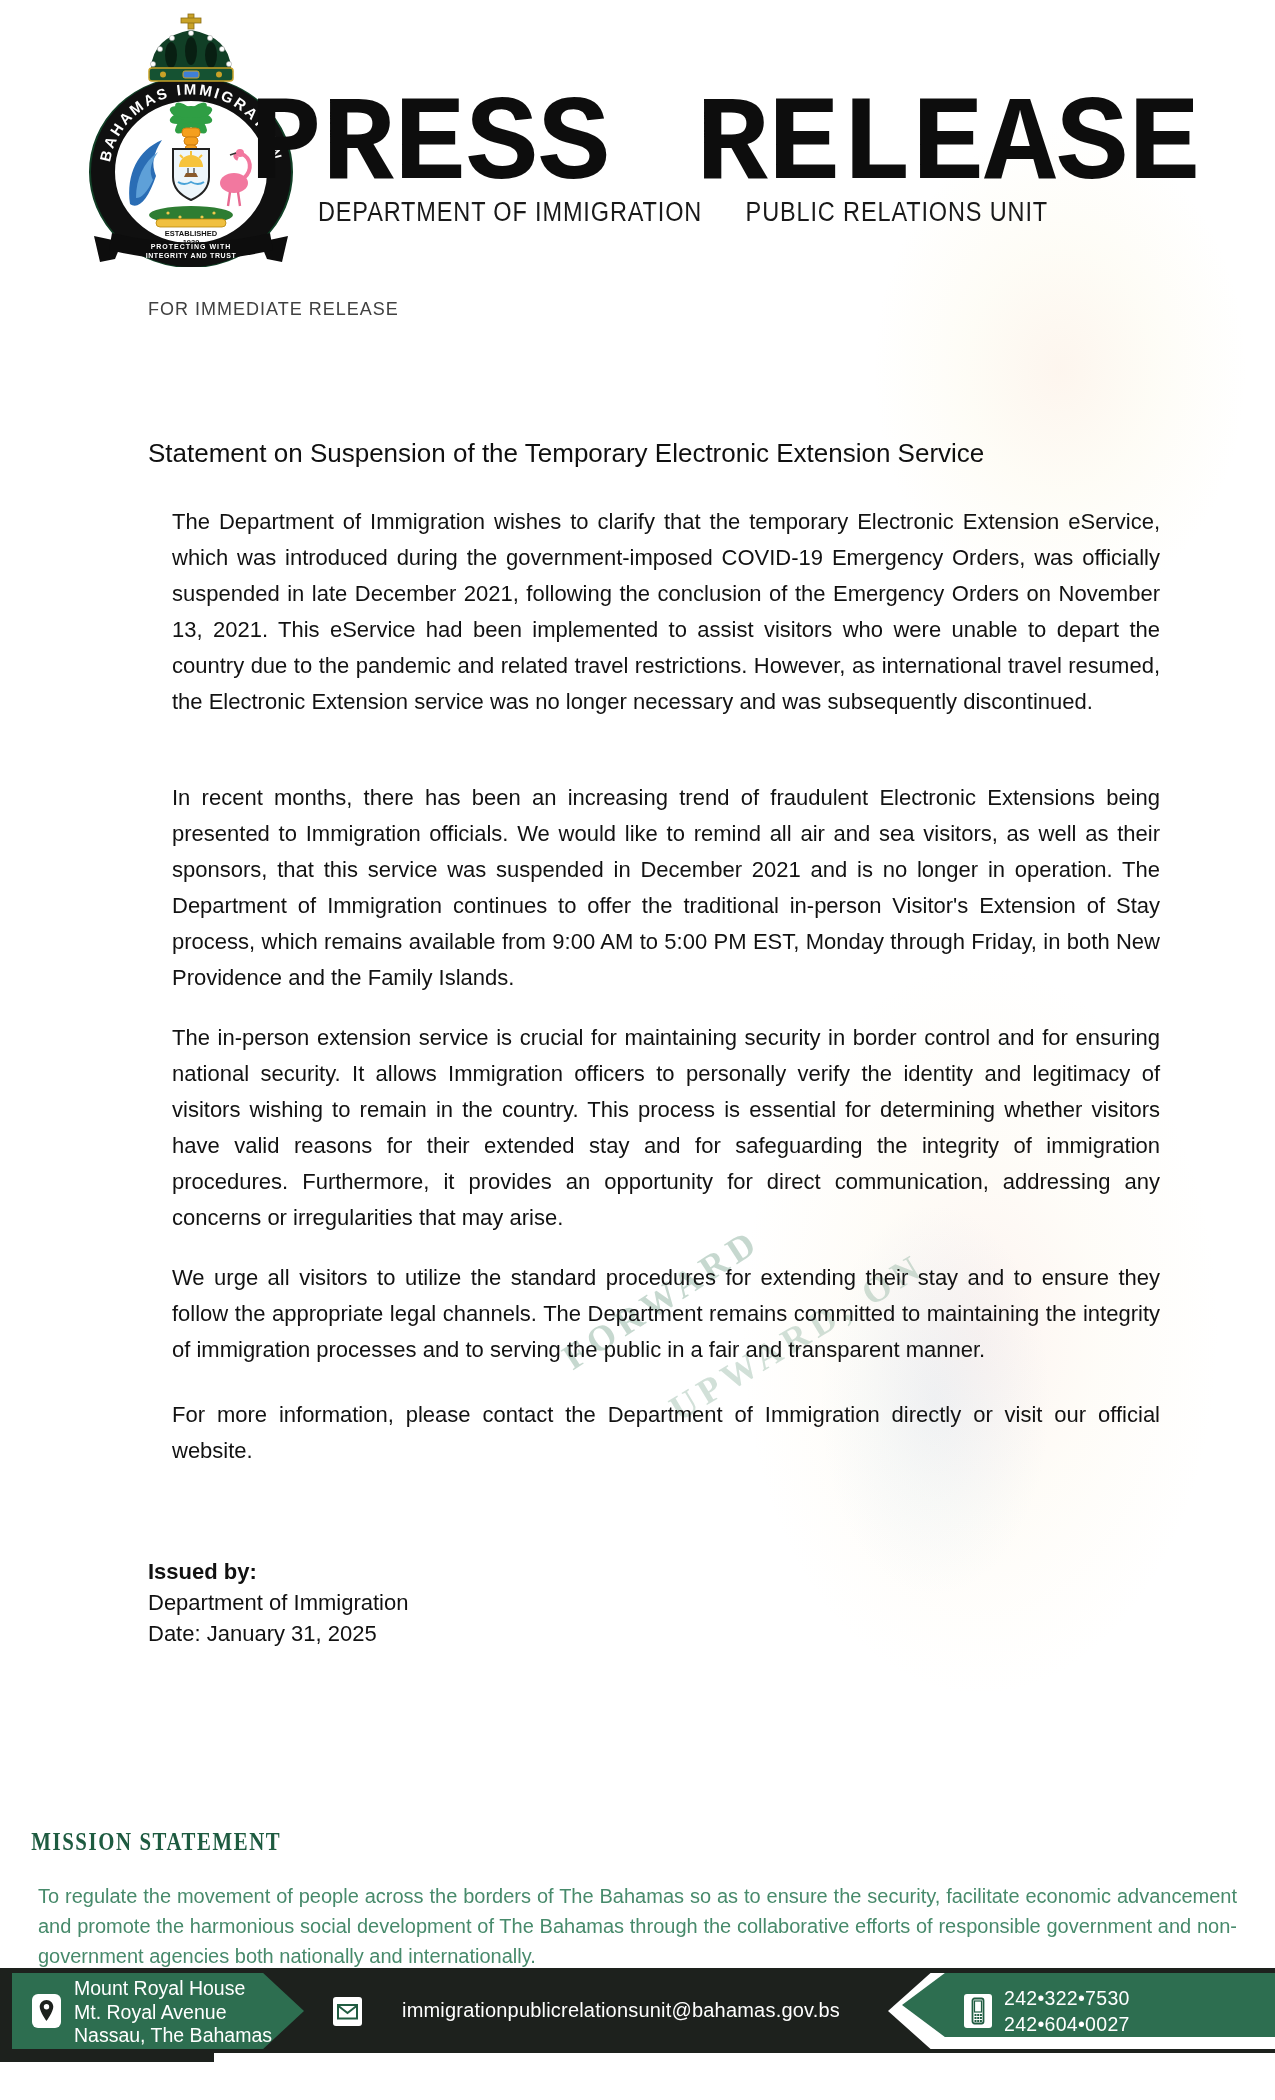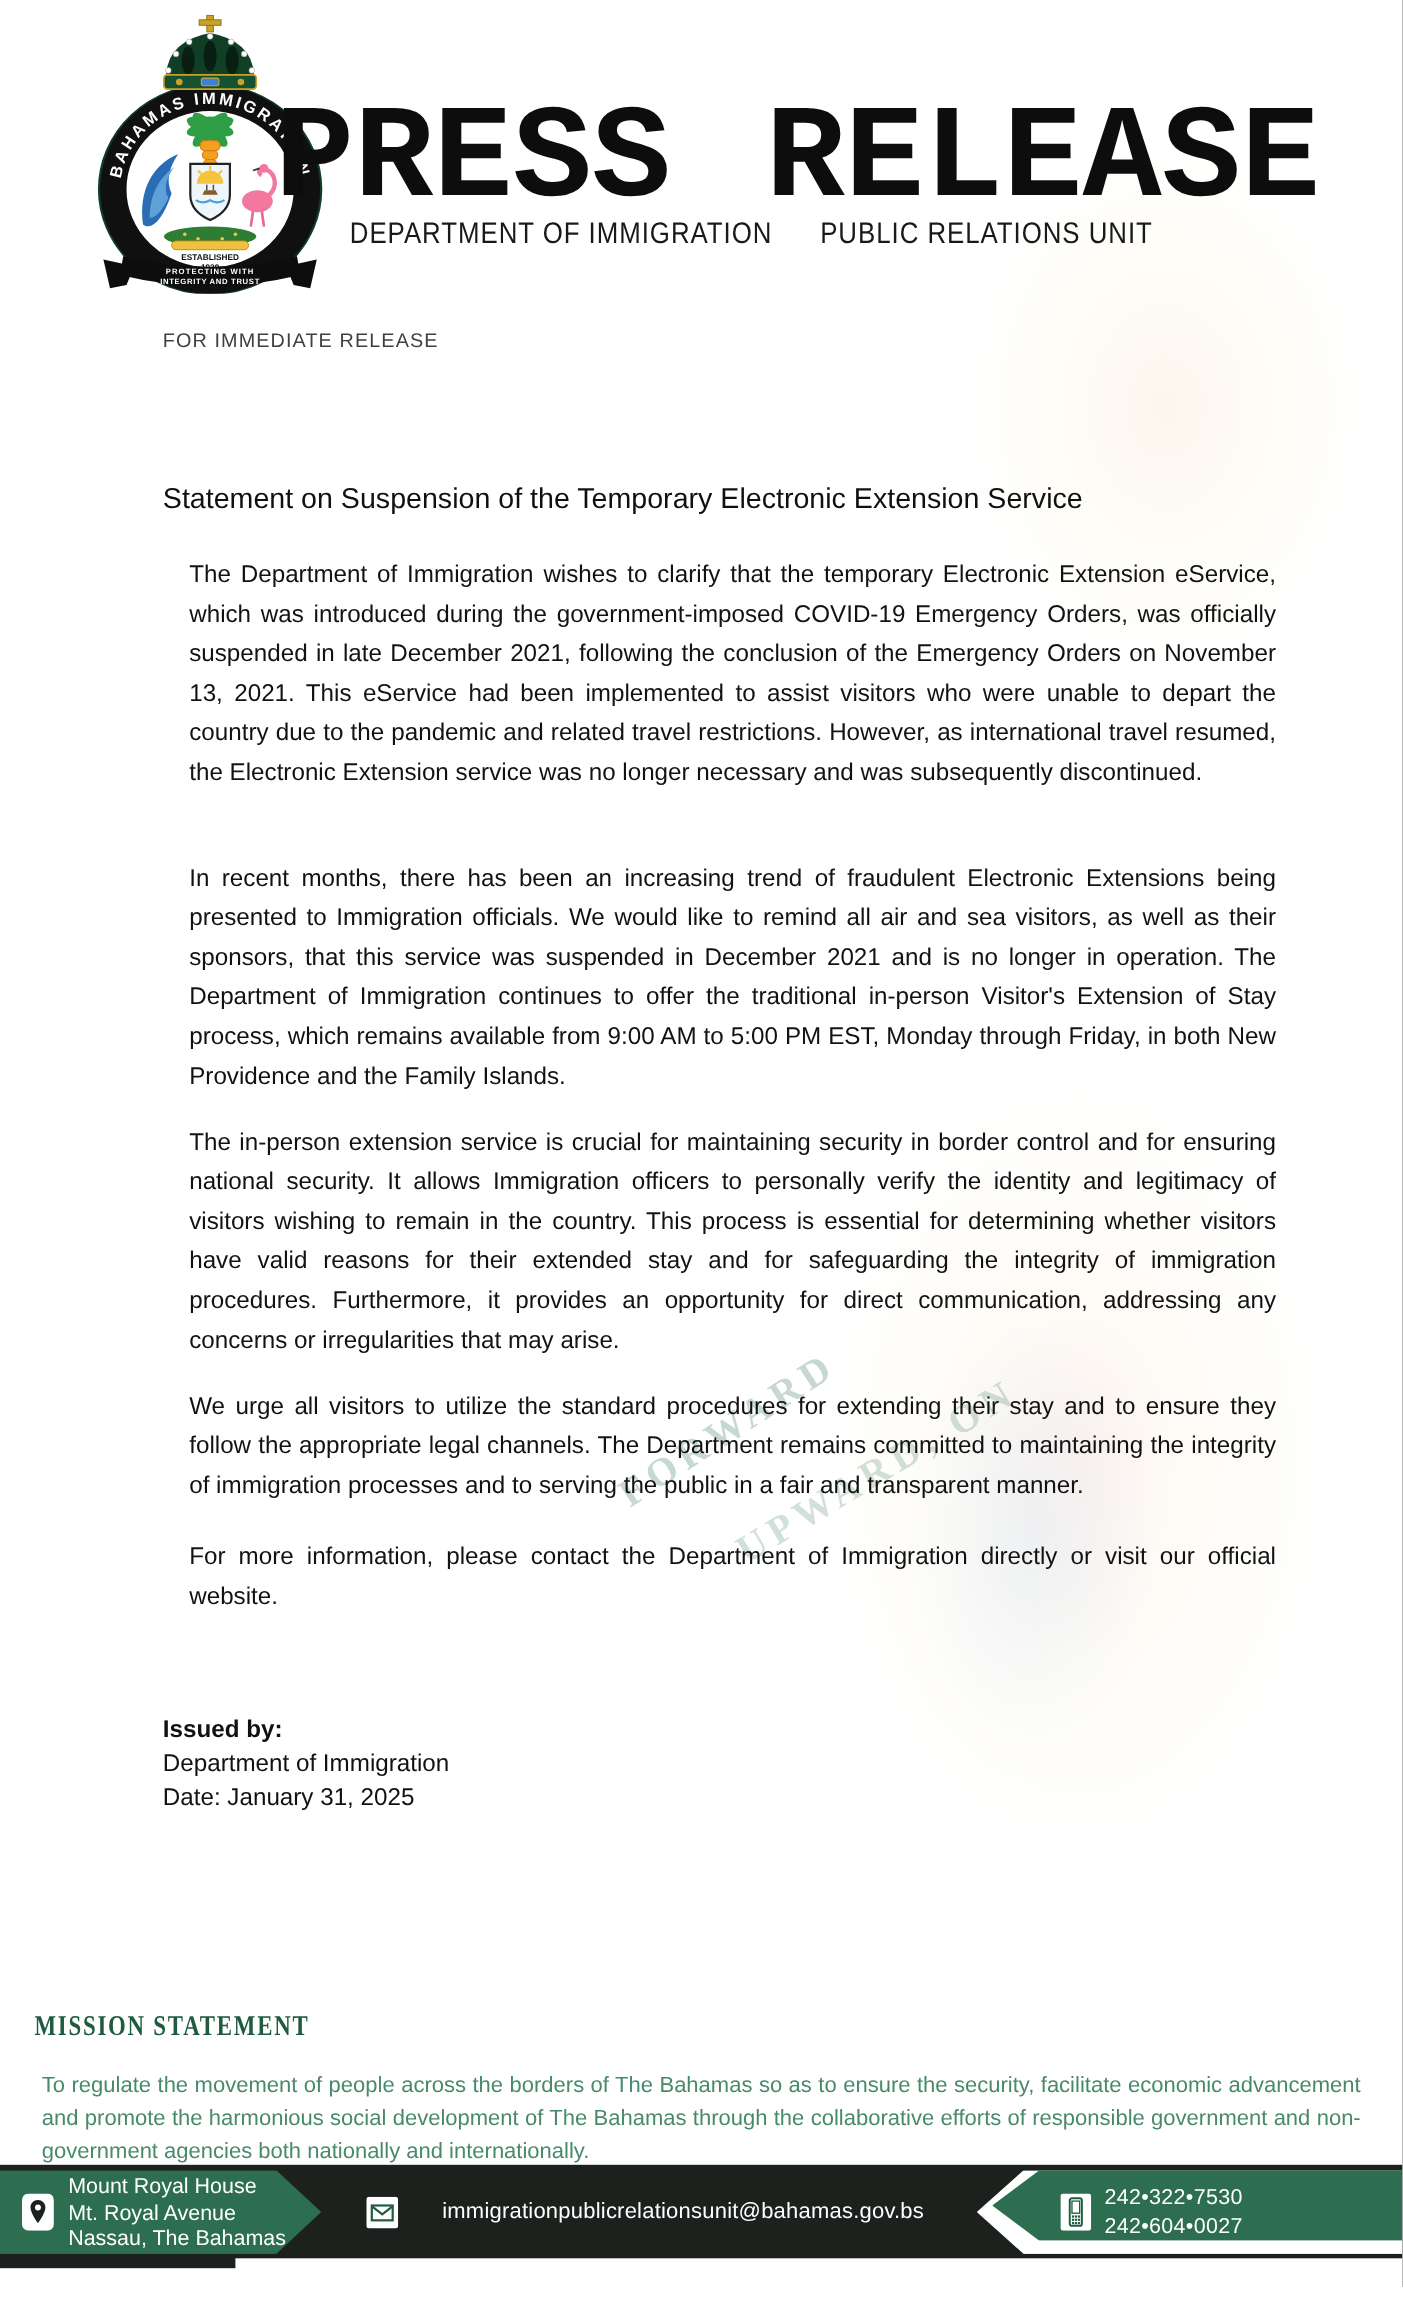--- a/index.html
+++ b/index.html
@@ -56,21 +56,21 @@
     letter-spacing:2px;color:#1e5b40;white-space:nowrap;
   }
   .mission-text{
     position:absolute;left:38px;top:1881px;width:1199px;z-index:1;
     font-size:20px;line-height:30px;text-align:justify;color:#478a6b;
   }
   
   .footer-bar{position:absolute;left:0;top:1968px;width:1275px;height:85px;background:#1d211d;z-index:2;}
   .footer-stub{position:absolute;left:0;top:2048px;width:214px;height:14px;background:#1d211d;z-index:2;}
   .footer-left{
-    position:absolute;left:0;top:1973px;width:292px;height:76px;background:#2d6e50;z-index:3;
+    position:absolute;left:12px;top:1973px;width:292px;height:76px;background:#2d6e50;z-index:3;
     clip-path:polygon(0 0,86% 0,100% 50%,86% 100%,0 100%);
   }
   .addr{position:absolute;left:62px;top:4px;font-size:19.5px;line-height:23.5px;color:#fff;}
   .pin-box{position:absolute;left:20px;top:21px;}
   .mail-box{position:absolute;left:333px;top:1997px;z-index:3;}
   .email{
     position:absolute;left:402px;top:1999px;z-index:3;
     font-size:20px;color:#fff;letter-spacing:.2px;white-space:nowrap;
   }
   .footer-right-white{

